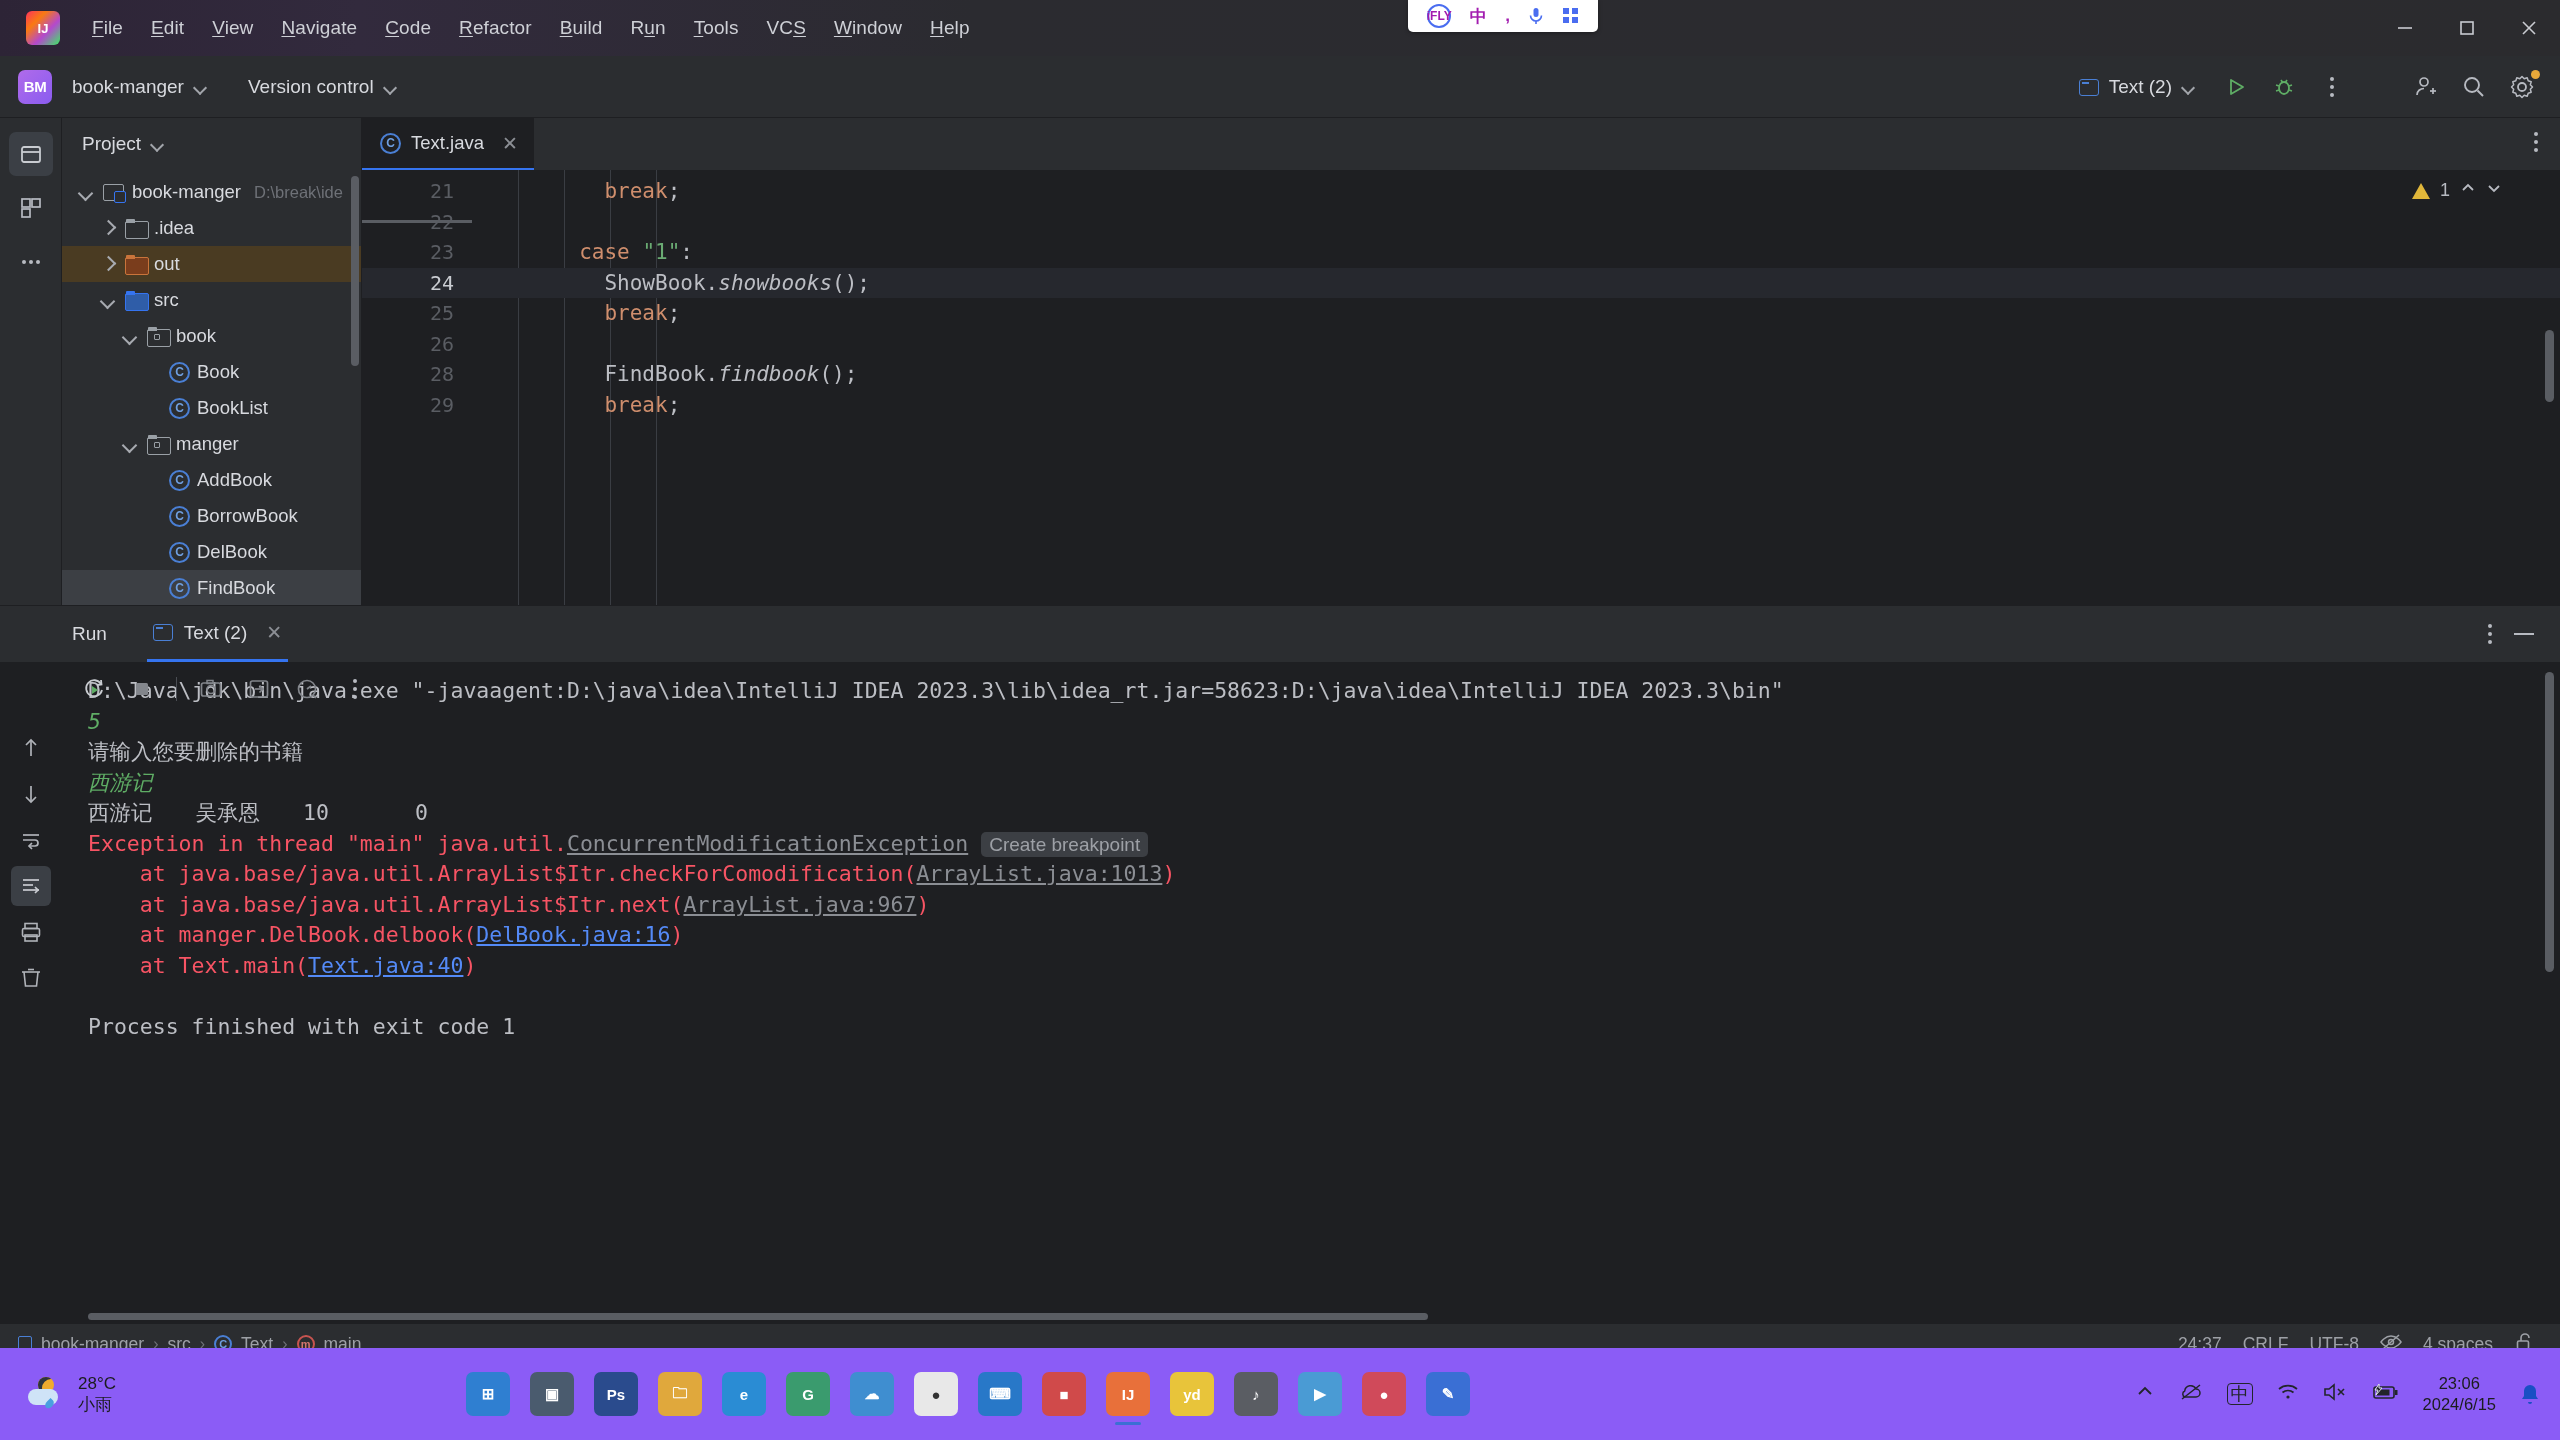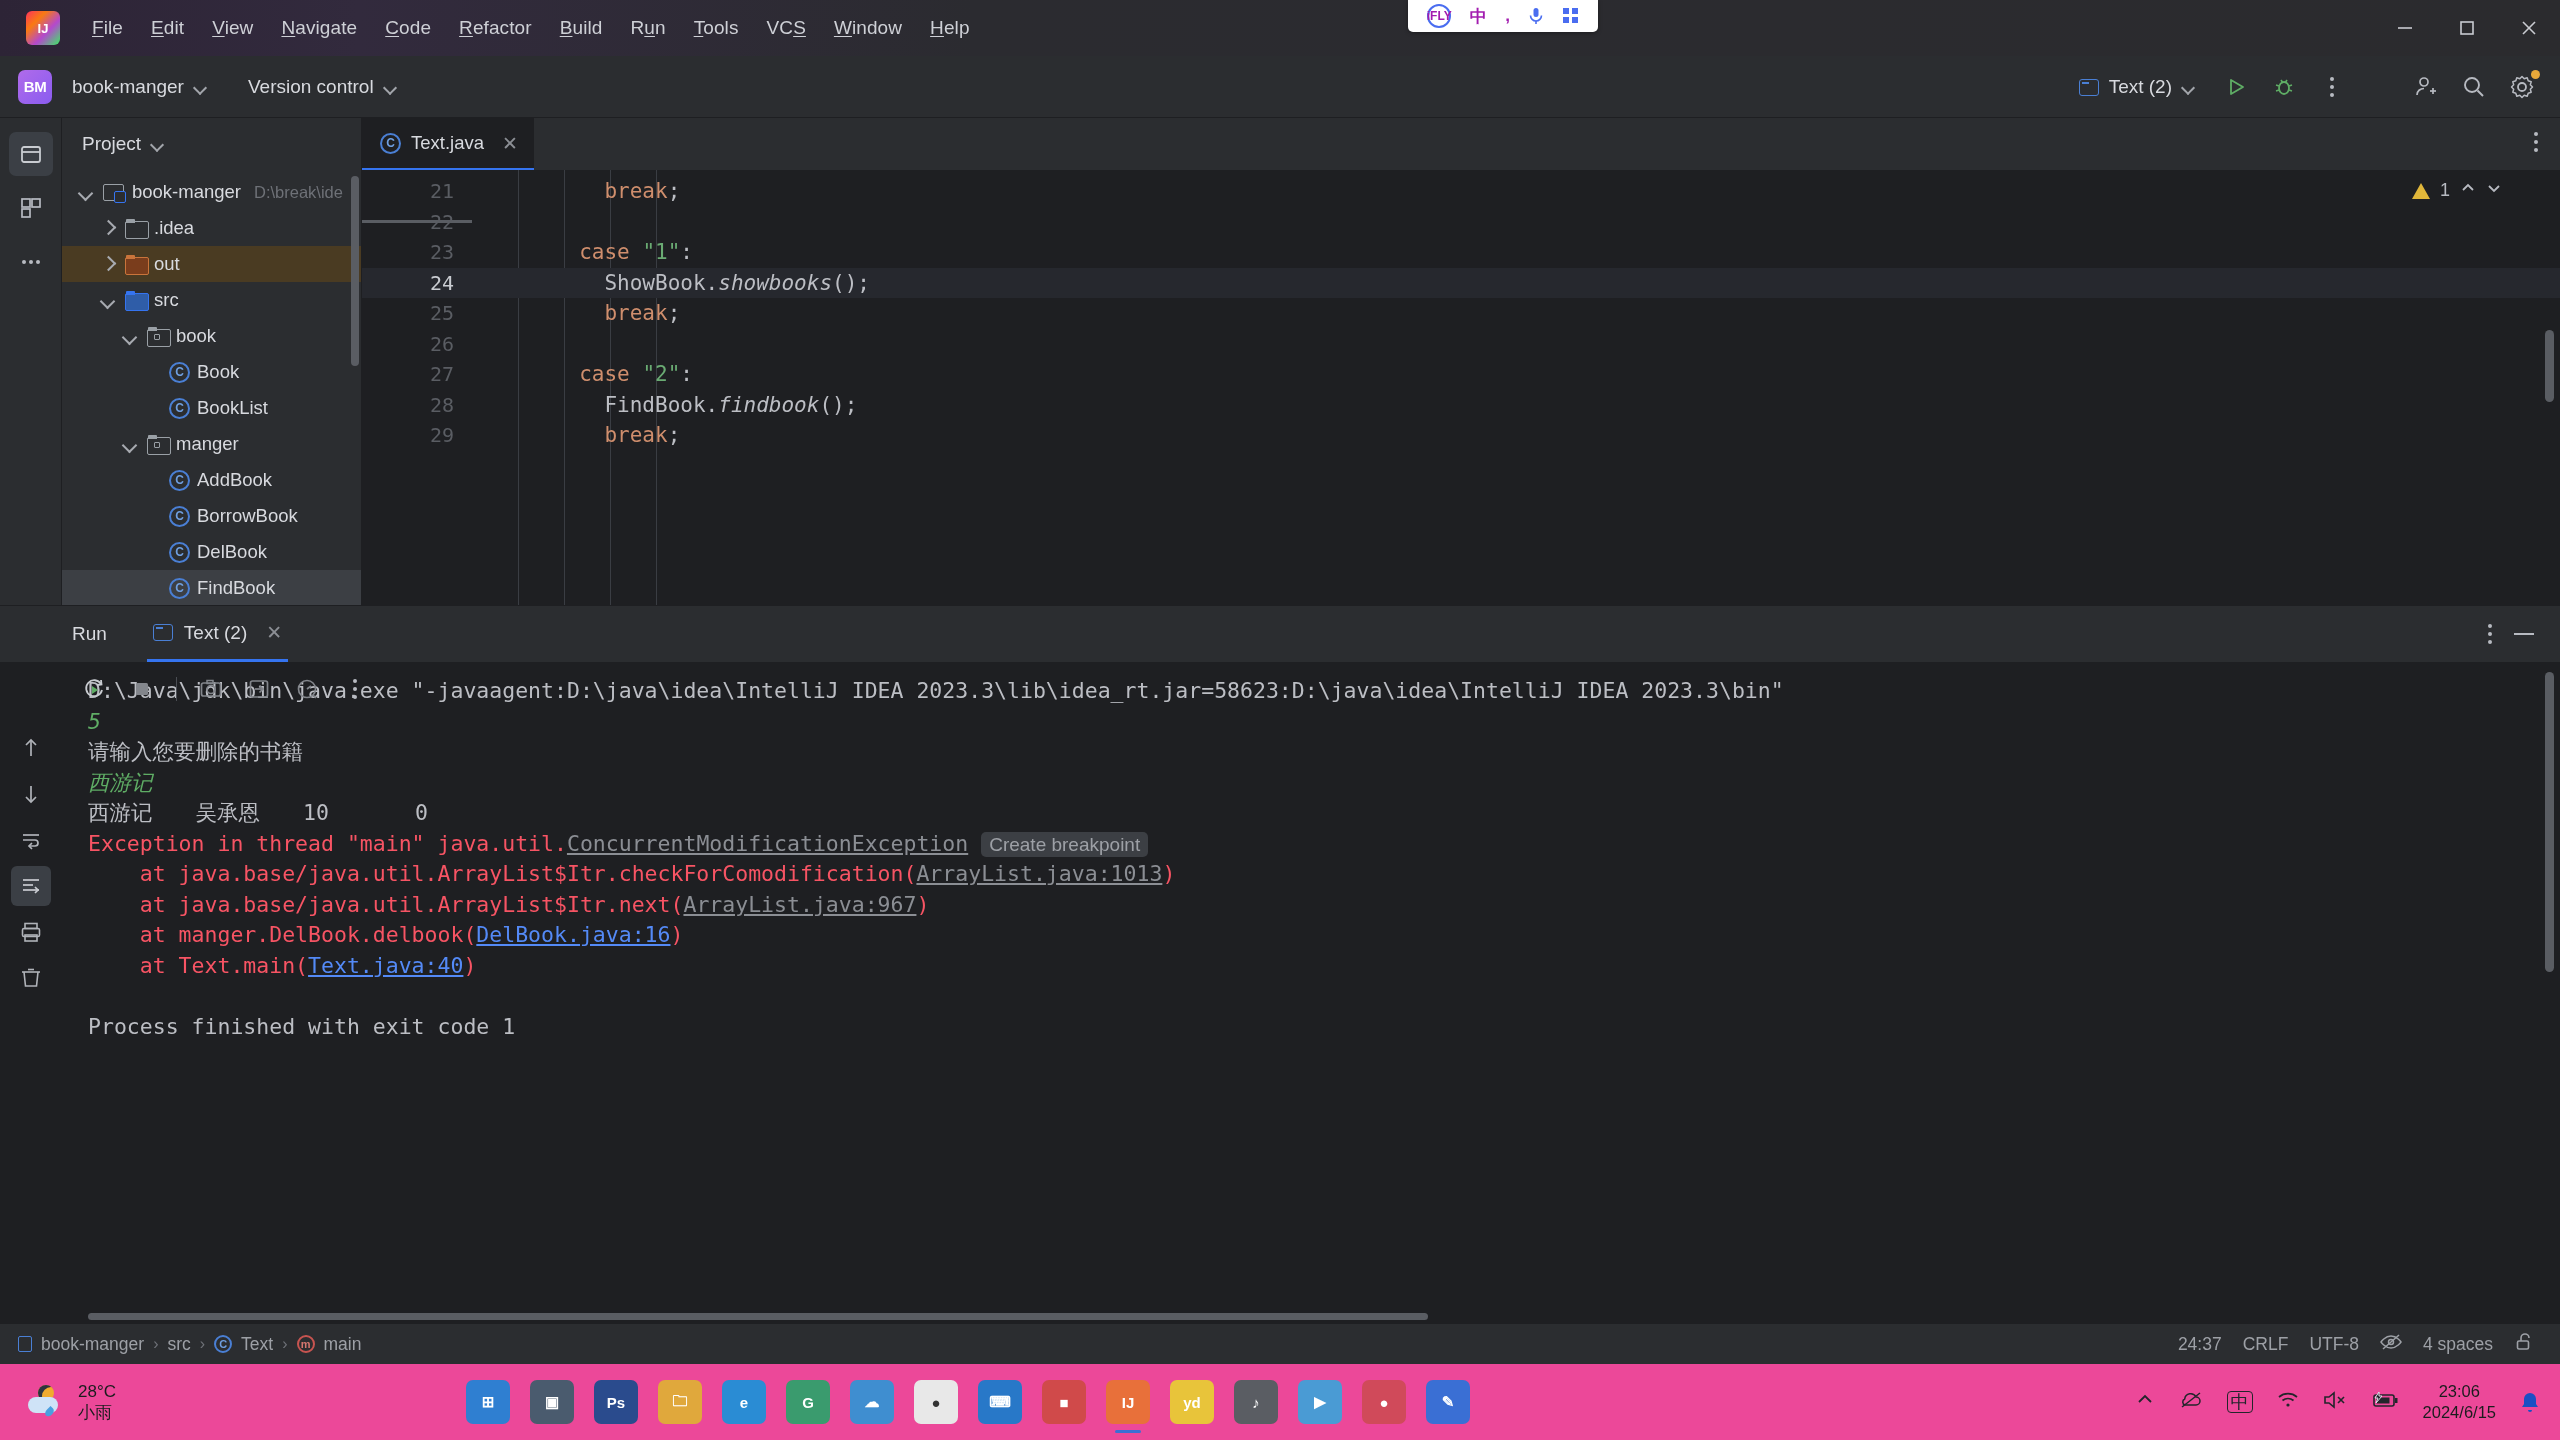--- a/index.html
+++ b/index.html
@@ -280,22 +280,22 @@
   .crumb-sep { color: #6e7177; font-size: 16px; }
   .mod-small { width: 14px; height: 16px; border: 1.8px solid #4a7fd4; border-radius: 2px; }
   .c-small { width: 18px; height: 18px; border-radius: 50%; border: 2px solid #4a7fd4; color:#6f9fe0;
     display:flex; align-items:center; justify-content:center; font-size: 11px; font-weight:bold; }
   .m-small { width: 18px; height: 18px; border-radius: 50%; border: 2px solid #c75450; color:#d4766f;
     display:flex; align-items:center; justify-content:center; font-size: 11px; font-weight:bold; }
   .status-right { margin-left: auto; display: flex; align-items: center; gap: 21px; margin-right: 26px; }
 
   
   .taskbar {
-    position: absolute; left: 0; bottom: 0; right: 0; height: 76px;
-    background: #ec4899; display: flex; align-items: center;
+    position: absolute; left: 0; bottom: 0; right: 0; height: 92px;
+    background: #8b5cf6; display: flex; align-items: center;
   }
   .weather { display: flex; align-items: center; gap: 12px; margin-left: 28px; }
   .w-ico { width: 38px; height: 34px; position: relative; }
   .w-moon { position: absolute; left: 10px; top: 0px; width: 16px; height: 16px; border-radius: 50%;
     background: #f0ab2e; box-shadow: 5px 3px 0 -1px #2e3440 inset; }
   .w-cloud { position: absolute; left: 0; top: 12px; width: 30px; height: 16px; background: #cfe3f7;
     border-radius: 10px; }
   .w-drop { position: absolute; left: 18px; top: 22px; width: 7px; height: 10px; background: #4a9fe0;
     border-radius: 0 60% 60% 60%; transform: rotate(45deg); }
   .w-text { display: flex; flex-direction: column; line-height: 1.25; color: #1b1c1e; font-size: 17px; }
@@ -602,21 +602,20 @@
           <i style="left:138px"></i>
           <i style="left:184px"></i>
       </div>
       <div id="code-root" style="padding-top:6px;">
           <div class="code-line"><span class="gutter">21</span><span class="code-text">          <span class="kw">break</span><span class="plain">;</span></span></div>
           <div class="code-line"><span class="gutter">22</span><span class="code-text"></span></div>
           <div class="code-line"><span class="gutter">23</span><span class="code-text">        <span class="kw">case </span><span class="str">"1"</span><span class="plain">:</span></span></div>
           <div class="code-line caret"><span class="gutter">24</span><span class="code-text">          <span class="plain">ShowBook.</span><span class="mth-static">showbooks</span><span class="plain">();</span></span></div>
           <div class="code-line"><span class="gutter">25</span><span class="code-text">          <span class="kw">break</span><span class="plain">;</span></span></div>
           <div class="code-line"><span class="gutter">26</span><span class="code-text"></span></div>
-          <div class="code-line"><span class="gutter">27</span><span class="code-text">        <span class="kw">case </span><span class="str">"2"</span><span class="plain">:</span></span></div>
           <div class="code-line"><span class="gutter">28</span><span class="code-text">          <span class="plain">FindBook.</span><span class="mth-static">findbook</span><span class="plain">();</span></span></div>
           <div class="code-line"><span class="gutter">29</span><span class="code-text">          <span class="kw">break</span><span class="plain">;</span></span></div>
         </div>
 
       <div class="warnbox">
         <span class="tri-warn"></span>
         <span>1</span>
         <span>
           <svg width="16" height="16" viewBox="0 0 16 16">
               <polyline points="3,10 8,5 13,10" fill="none" stroke="#b7bac1" stroke-width="1.8"></polyline>

